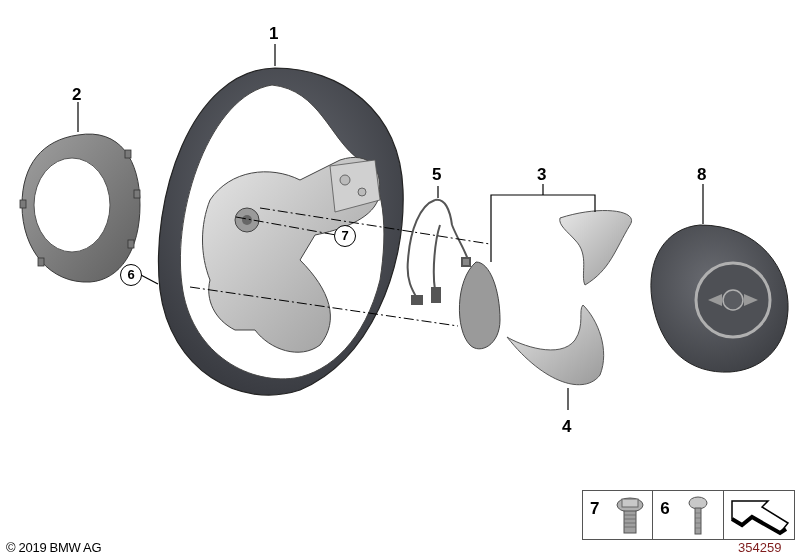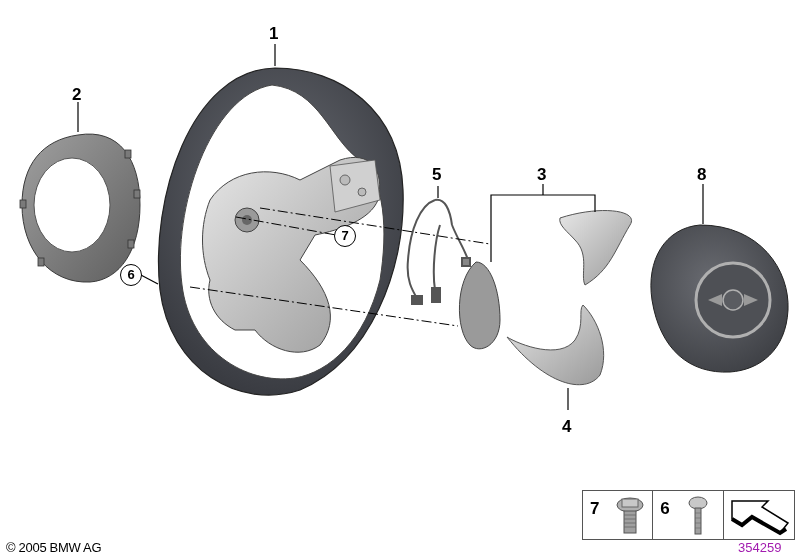--- a/index.html
+++ b/index.html
@@ -7,21 +7,21 @@
          font-family:"Liberation Sans", sans-serif; }
   #canvas { position:absolute; left:0; top:0; width:800px; height:560px; }
   .label { position:absolute; font-family:"Liberation Sans", sans-serif;
            font-weight:bold; font-size:17px; color:#000; line-height:1; }
   .circle-label { position:absolute; width:20px; height:20px; border:1.5px solid #000;
            border-radius:50%; background:#fff; font-weight:bold; font-size:13px;
            text-align:center; line-height:20px; color:#000;
            font-family:"Liberation Sans", sans-serif; }
   .copyright { position:absolute; left:6px; top:540px; font-size:13px; color:#000;
            font-family:"Liberation Sans", sans-serif; letter-spacing:-0.3px; }
-  .diagram-id { position:absolute; left:738px; top:540px; font-size:13px; color:#a21caf;
+  .diagram-id { position:absolute; left:738px; top:540px; font-size:13px; color:#7f1d1d;
            font-family:"Liberation Sans", sans-serif; }
   .legend-box { position:absolute; left:582px; top:490px; width:211px; height:48px;
            border:1px solid #555; display:flex; background:#fff; }
   .legend-cell { position:relative; height:48px; border-right:1px solid #555; }
   .legend-cell:last-child { border-right:none; }
   .legend-num { position:absolute; left:7px; top:8px; font-size:17px; font-weight:bold;
            font-family:"Liberation Sans", sans-serif; color:#000; }
 </style>
 </head>
 <body>
@@ -154,14 +154,14 @@
     </svg>
   </div>
   <div class="legend-cell" style="width:71px;">
     <svg style="position:absolute;left:4px;top:4px;" width="64" height="42" viewBox="0 0 64 42">
       <path d="M4,6 L40,6 L34,12 L60,28 L52,38 L24,22 L14,30 L4,24 Z" fill="#fff" stroke="#000" stroke-width="1.5"></path>
       <path d="M4,24 L14,30 L24,22 L52,38 L58,34" fill="none" stroke="#000" stroke-width="4"></path>
     </svg>
   </div>
 </div>
 
-<div class="copyright">© 2005 BMW AG</div>
+<div class="copyright">© 2019 BMW AG</div>
 <div class="diagram-id">354259</div>
 
 </body></html>

